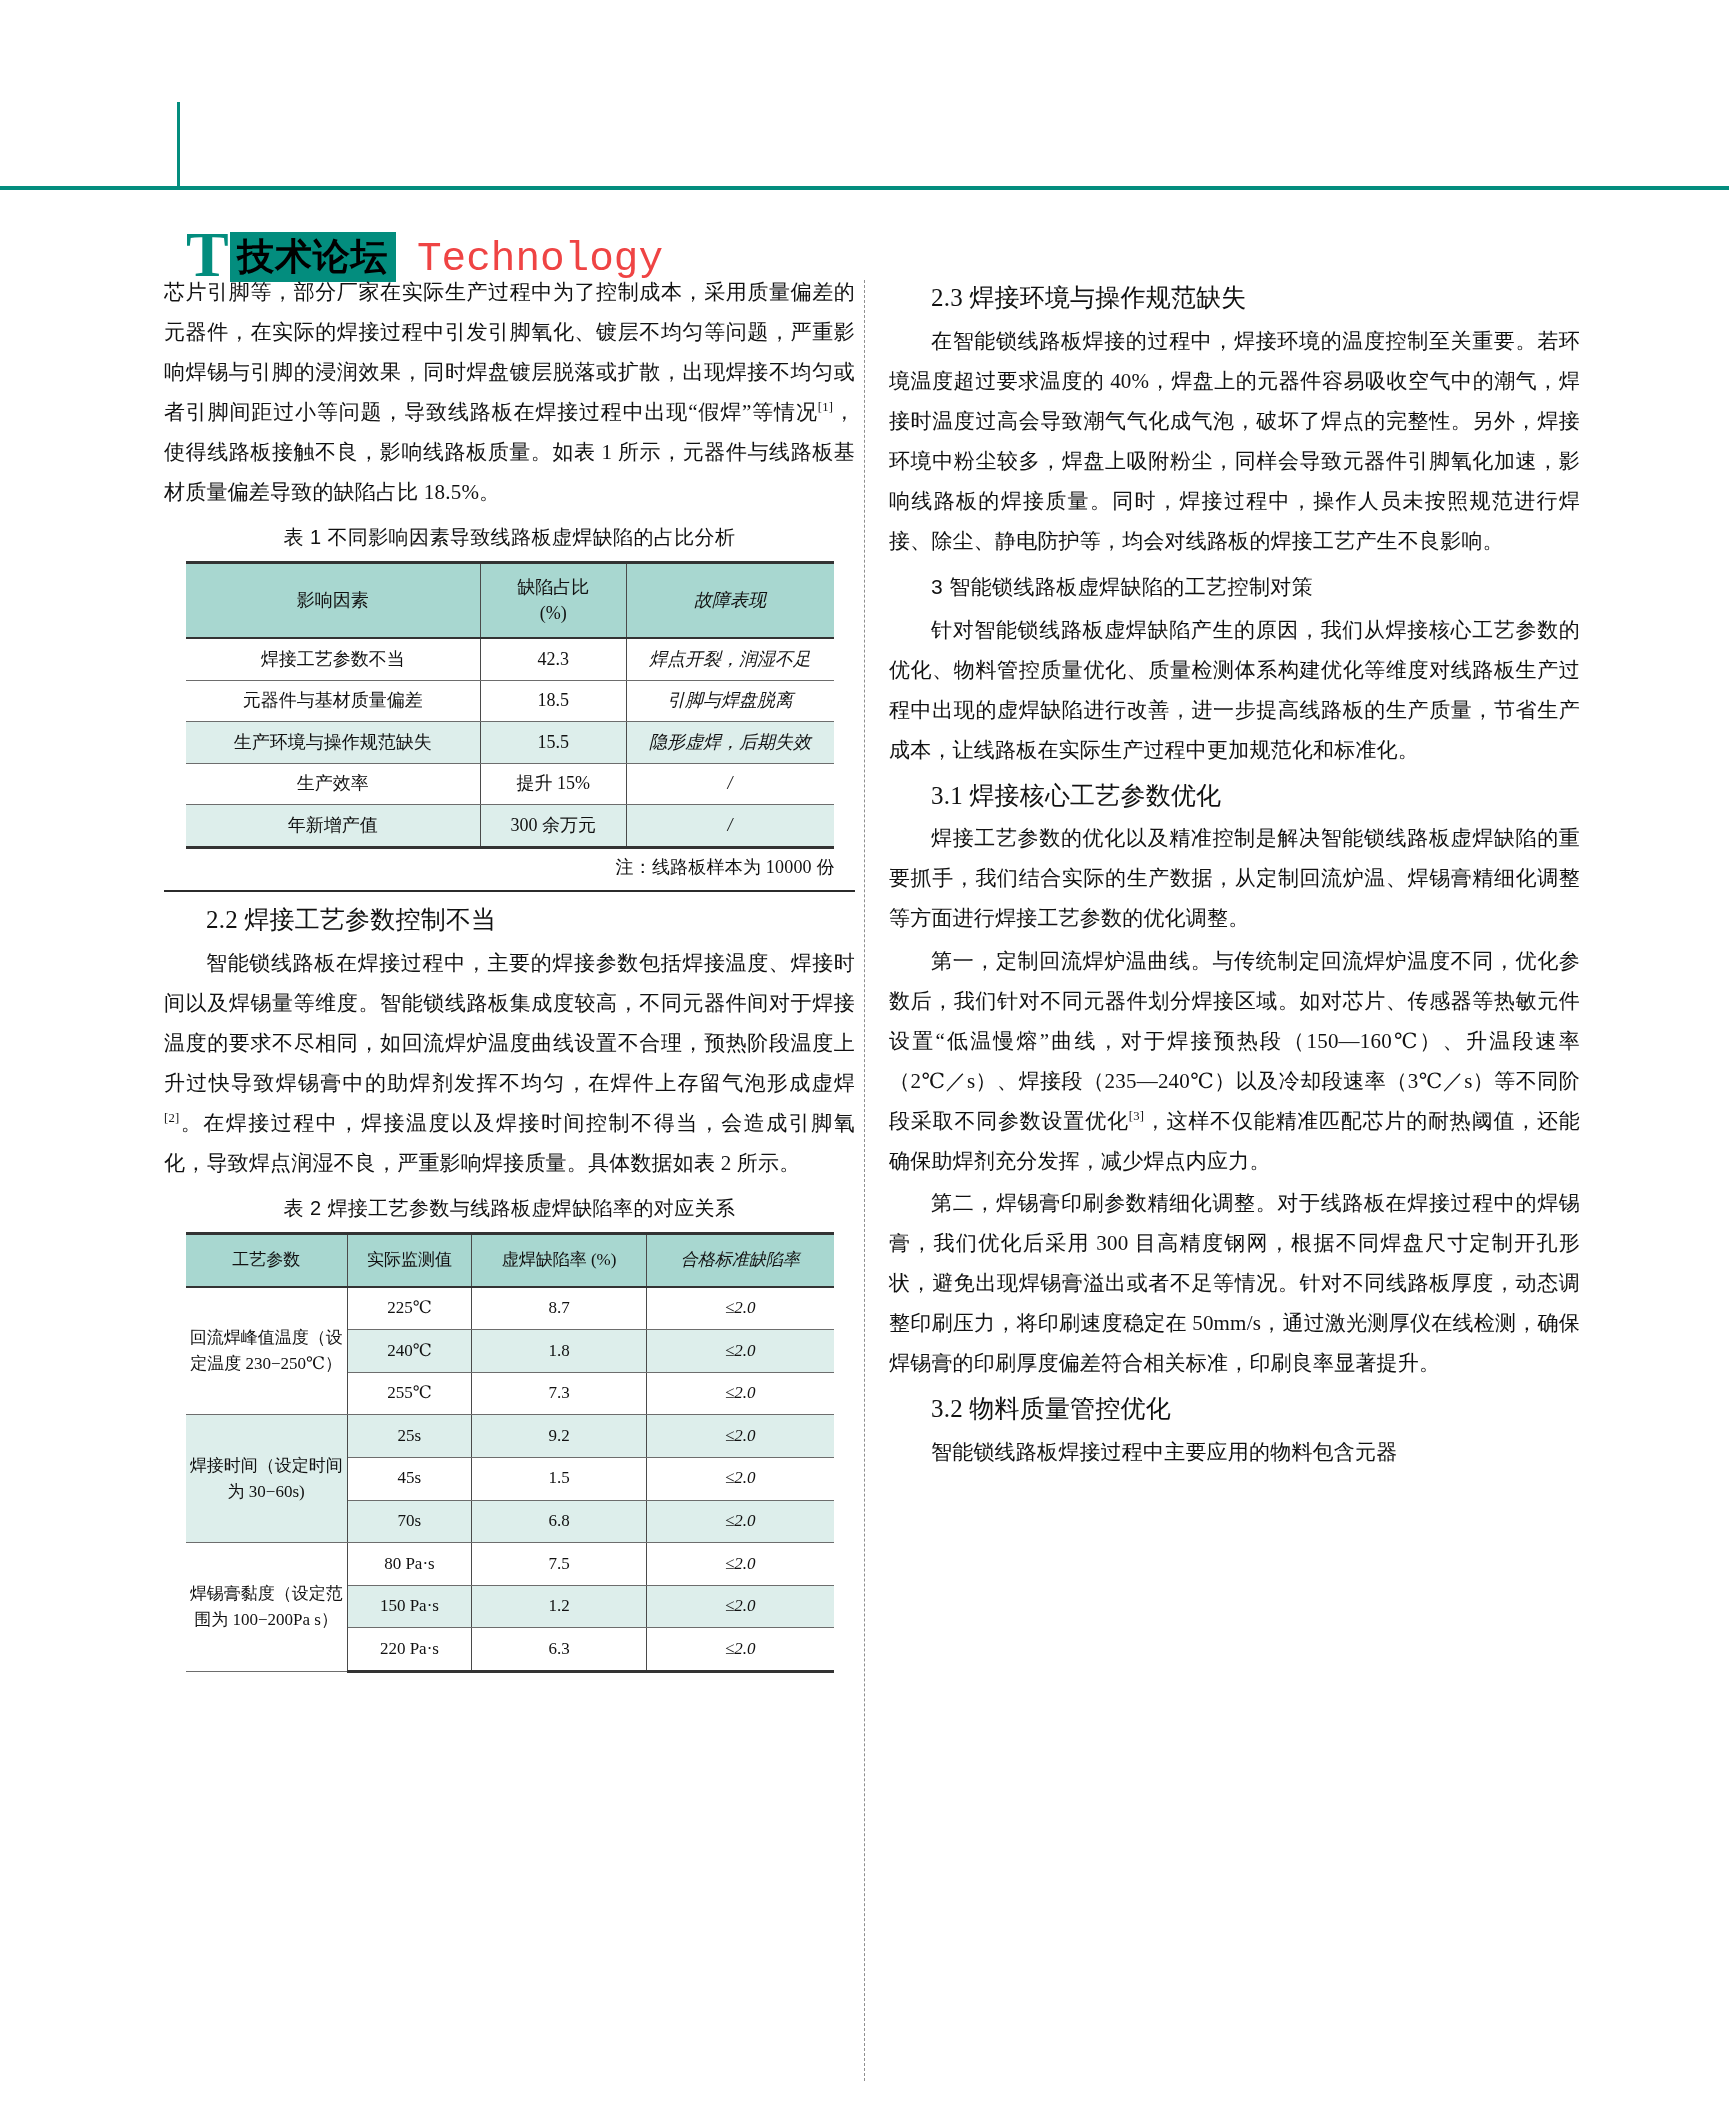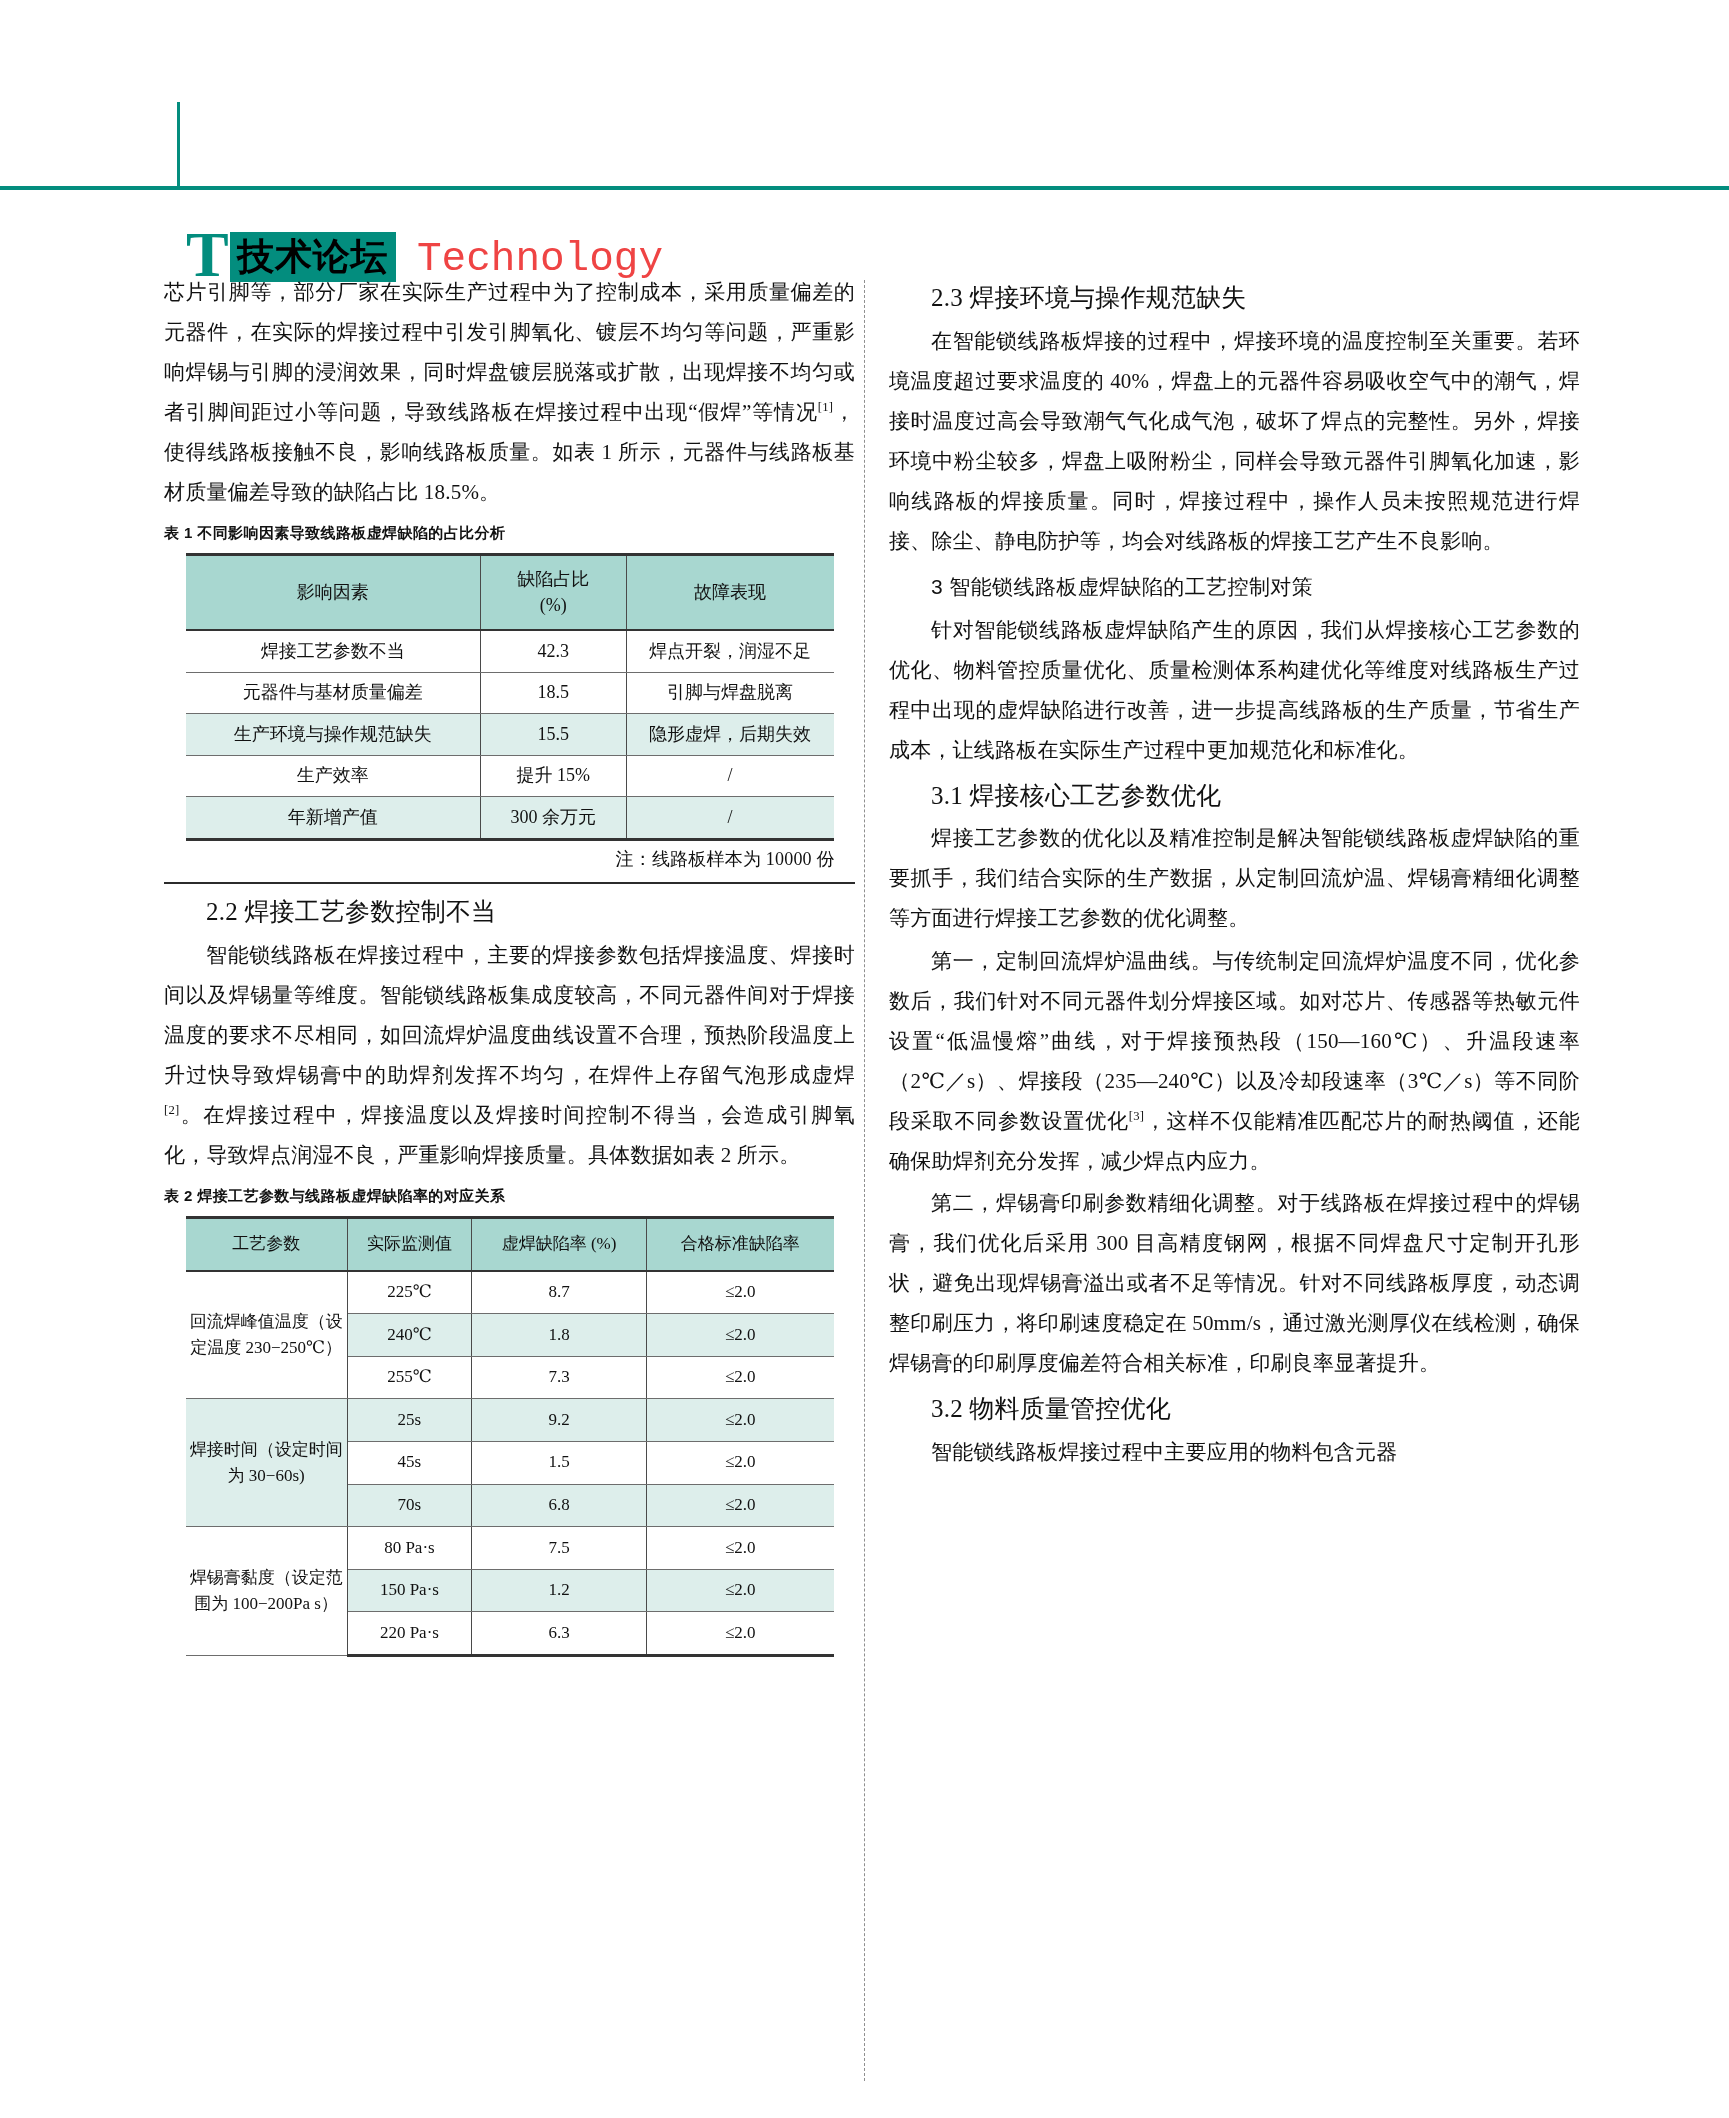--- a/index.html
+++ b/index.html
@@ -59,21 +59,21 @@
     margin:6.8px 0 2.5px 0;
     font-family:"Liberation Sans","DejaVu Sans",sans-serif;
     font-size:21px;line-height:40px;font-weight:400;
     text-indent:42px;letter-spacing:0.4px;
   }
   sup.ref{font-size:12.7px;vertical-align:super;line-height:0;}
 
   
   .tbl-caption{
     font-family:"Liberation Sans","DejaVu Sans",sans-serif;
-    font-size:15px;font-weight:700;text-align:left;
+    font-size:20px;font-weight:400;text-align:center;
     margin:12px 0 10.2px 0;letter-spacing:0.4px;
   }
   table.dt{
     border-collapse:collapse;width:648px;margin:0 auto;
     table-layout:fixed;
   }
   table.dt td,table.dt th{
     border-left:0.8px solid #4a4a4a;
     border-right:0.8px solid #4a4a4a;
     font-size:18px;line-height:25.4px;
@@ -83,21 +83,21 @@
   table.dt thead th{
     background:#a8d7d0;
     border-top:3px solid #333;
     border-bottom:2.5px solid #333;
     padding:11px 3.4px;
   }
   table.dt tbody tr td{border-bottom:0.8px solid #6d6d6d;}
   table.dt tbody tr.alt td{background:#ddeeeb;}
   table.dt tbody tr:last-child td{border-bottom:3px solid #333;}
   table.dt td.first,table.dt th.first{border-left:none;}
-  table.dt td.last,table.dt th.last{border-right:none;}
+  table.dt td.last,table.dt th.last{border-right:none;font-style:italic;}
   .tbl-note{
     text-align:right;font-size:18px;margin:6px 20.3px 0 0;letter-spacing:0.2px;
   }
   .tbl-rule{width:691px;height:2.5px;background:#2b2b2b;margin:11px 0 7.6px 0;}
 
   
   table.dt2 td{font-size:17px;line-height:24.6px;padding:8.5px 2.5px;}
   table.dt2 thead th{font-size:17px;padding:12.7px 1.7px;}
   table.dt2 td.grp{
     font-size:17px;line-height:26px;border-right:0.8px solid #4a4a4a;

